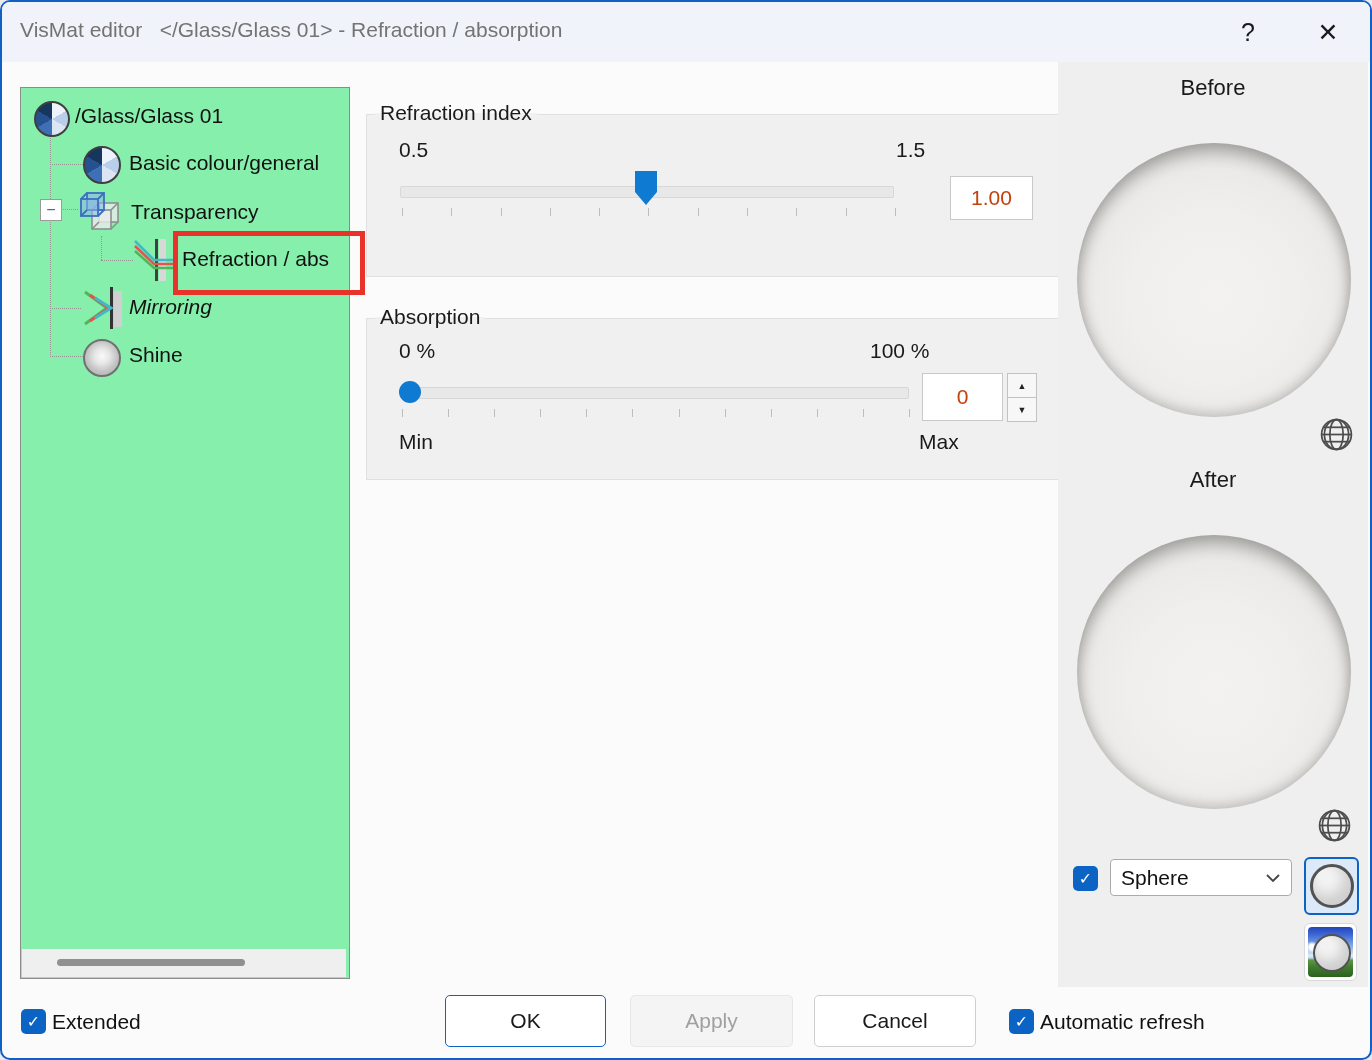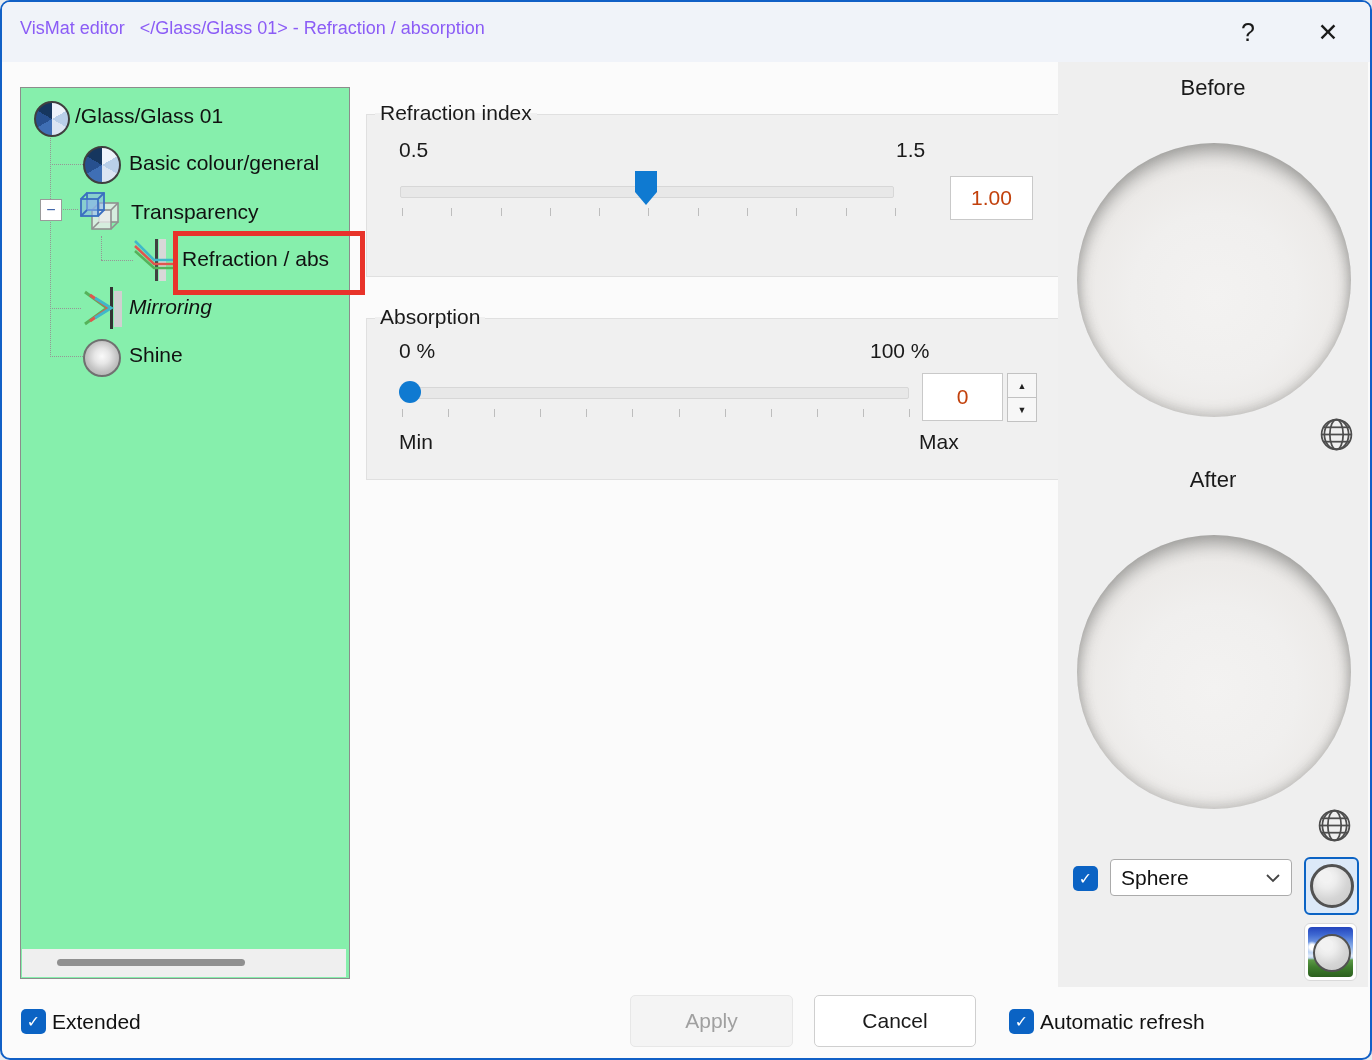--- a/index.html
+++ b/index.html
@@ -1,20 +1,20 @@
 <!DOCTYPE html>
 <html><head>
 <meta charset="utf-8">
 <style>
   html,body{margin:0;padding:0;}
   body{width:1372px;height:1060px;background:#e9ebee;font-family:"Liberation Sans",sans-serif;overflow:hidden;position:relative;}
   .abs{position:absolute;}
   .win{position:absolute;inset:0;border:2px solid #1160c6;border-radius:10px;background:#fbfbfb;overflow:hidden;}
   .titlebar{position:absolute;left:0;top:0;right:0;height:60px;background:#f0f3f9;}
-  .title{position:absolute;left:18px;top:16px;font-size:18px;color:#8b5cf6;white-space:pre;}
+  .title{position:absolute;left:18px;top:16px;font-size:21px;color:#737373;white-space:pre;}
   .tb-btn{position:absolute;top:13px;width:44px;height:34px;display:flex;align-items:center;justify-content:center;font-size:25px;color:#1a1a1a;cursor:default;}
   
   .tree{position:absolute;left:18px;top:85px;width:328px;height:890px;background:#86efac;border:1px solid #8c8c8c;}
   .tree-label{position:absolute;font-size:21px;color:#111;white-space:nowrap;}
   .vline{position:absolute;width:0;border-left:1px dotted #969696;}
   .hline{position:absolute;height:0;border-top:1px dotted #969696;}
   .expander{position:absolute;width:20px;height:20px;background:#fff;border:1px solid #9a9a9a;display:flex;align-items:center;justify-content:center;font-size:16px;line-height:1;color:#3c62a8;}
   .pie{position:absolute;border-radius:50%;border:2.5px solid #3f3f3f;
     background:conic-gradient(from 0deg,#eef3fb 0 60deg,#b9cfe9 60deg 120deg,#dbe5f3 120deg 180deg,#3f6fb5 180deg 240deg,#27508f 240deg 300deg,#16365e 300deg 360deg);}
   .shine-ico{position:absolute;border-radius:50%;border:2px solid #707070;
@@ -194,19 +194,20 @@
       <div class="thumb2-img">
         <div class="sparkle"></div>
         <div class="ball" style="position:absolute;left:5px;top:7px;width:34px;height:34px;border-width:2.5px;"></div>
       </div>
     </div>
   </div>
 
   <div class="cb" style="left:19px;top:1007px;">✓</div>
   <span class="foot-label" style="left:50px;top:1008px;">Extended</span>
 
+  <div class="btn primary" style="left:443px;top:993px;width:159px;">OK</div>
   <div class="btn disabled" style="left:628px;top:993px;width:161px;">Apply</div>
   <div class="btn" style="left:812px;top:993px;width:160px;">Cancel</div>
 
   <div class="cb" style="left:1007px;top:1007px;">✓</div>
   <span class="foot-label" style="left:1038px;top:1008px;">Automatic refresh</span>
 
 </div>
 
 </body></html>

